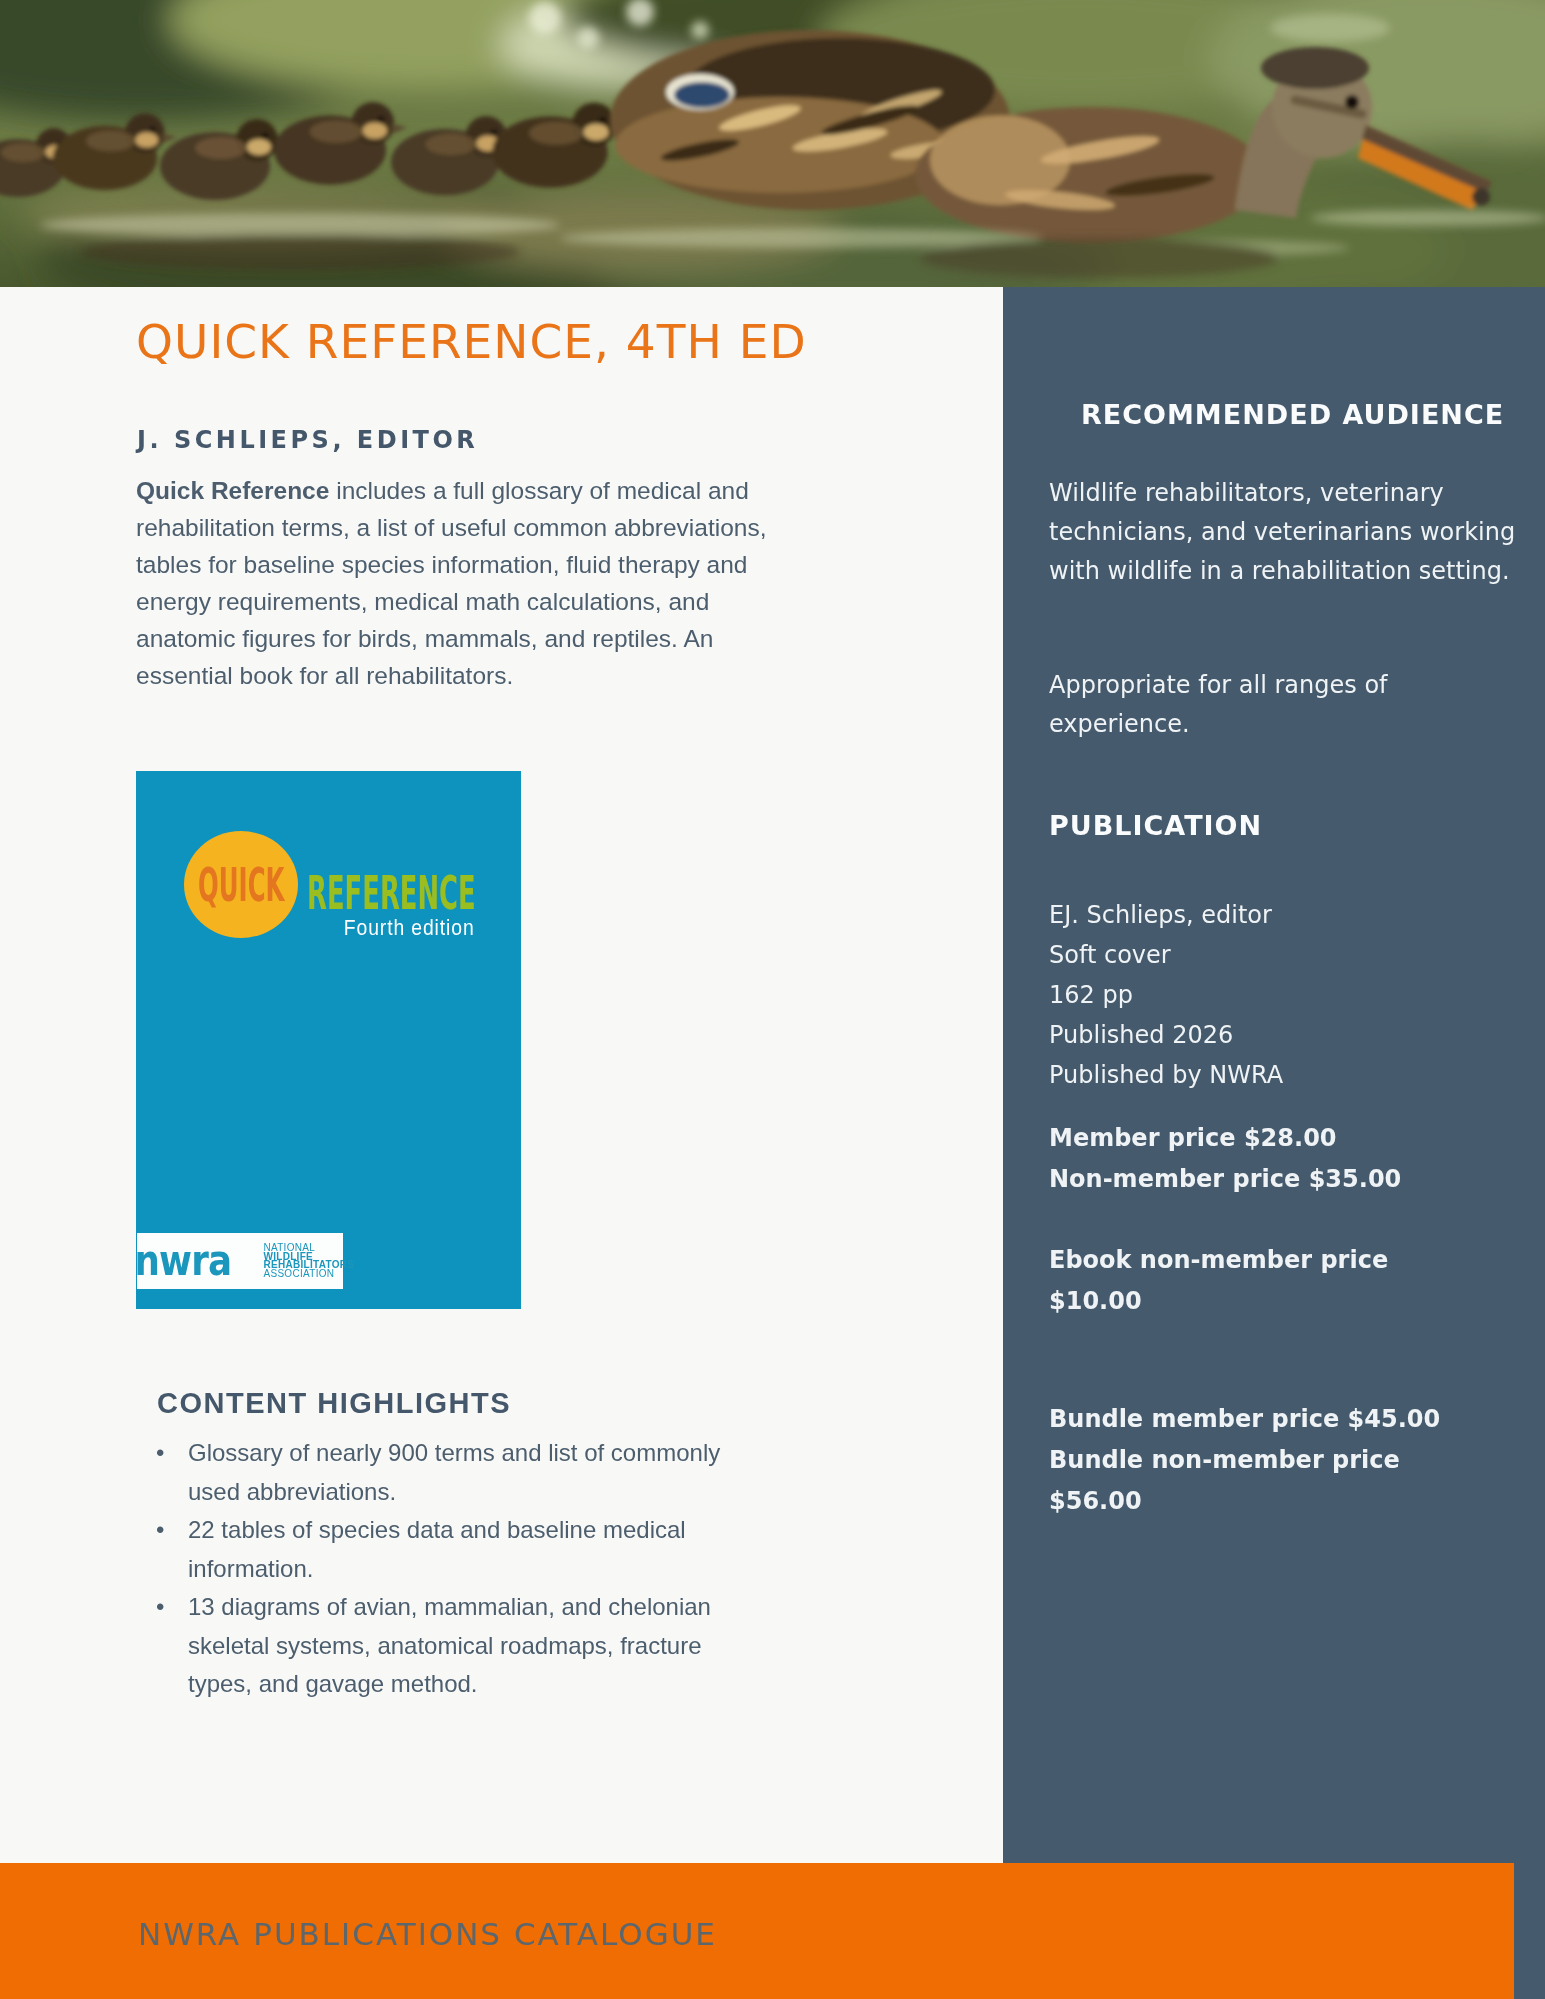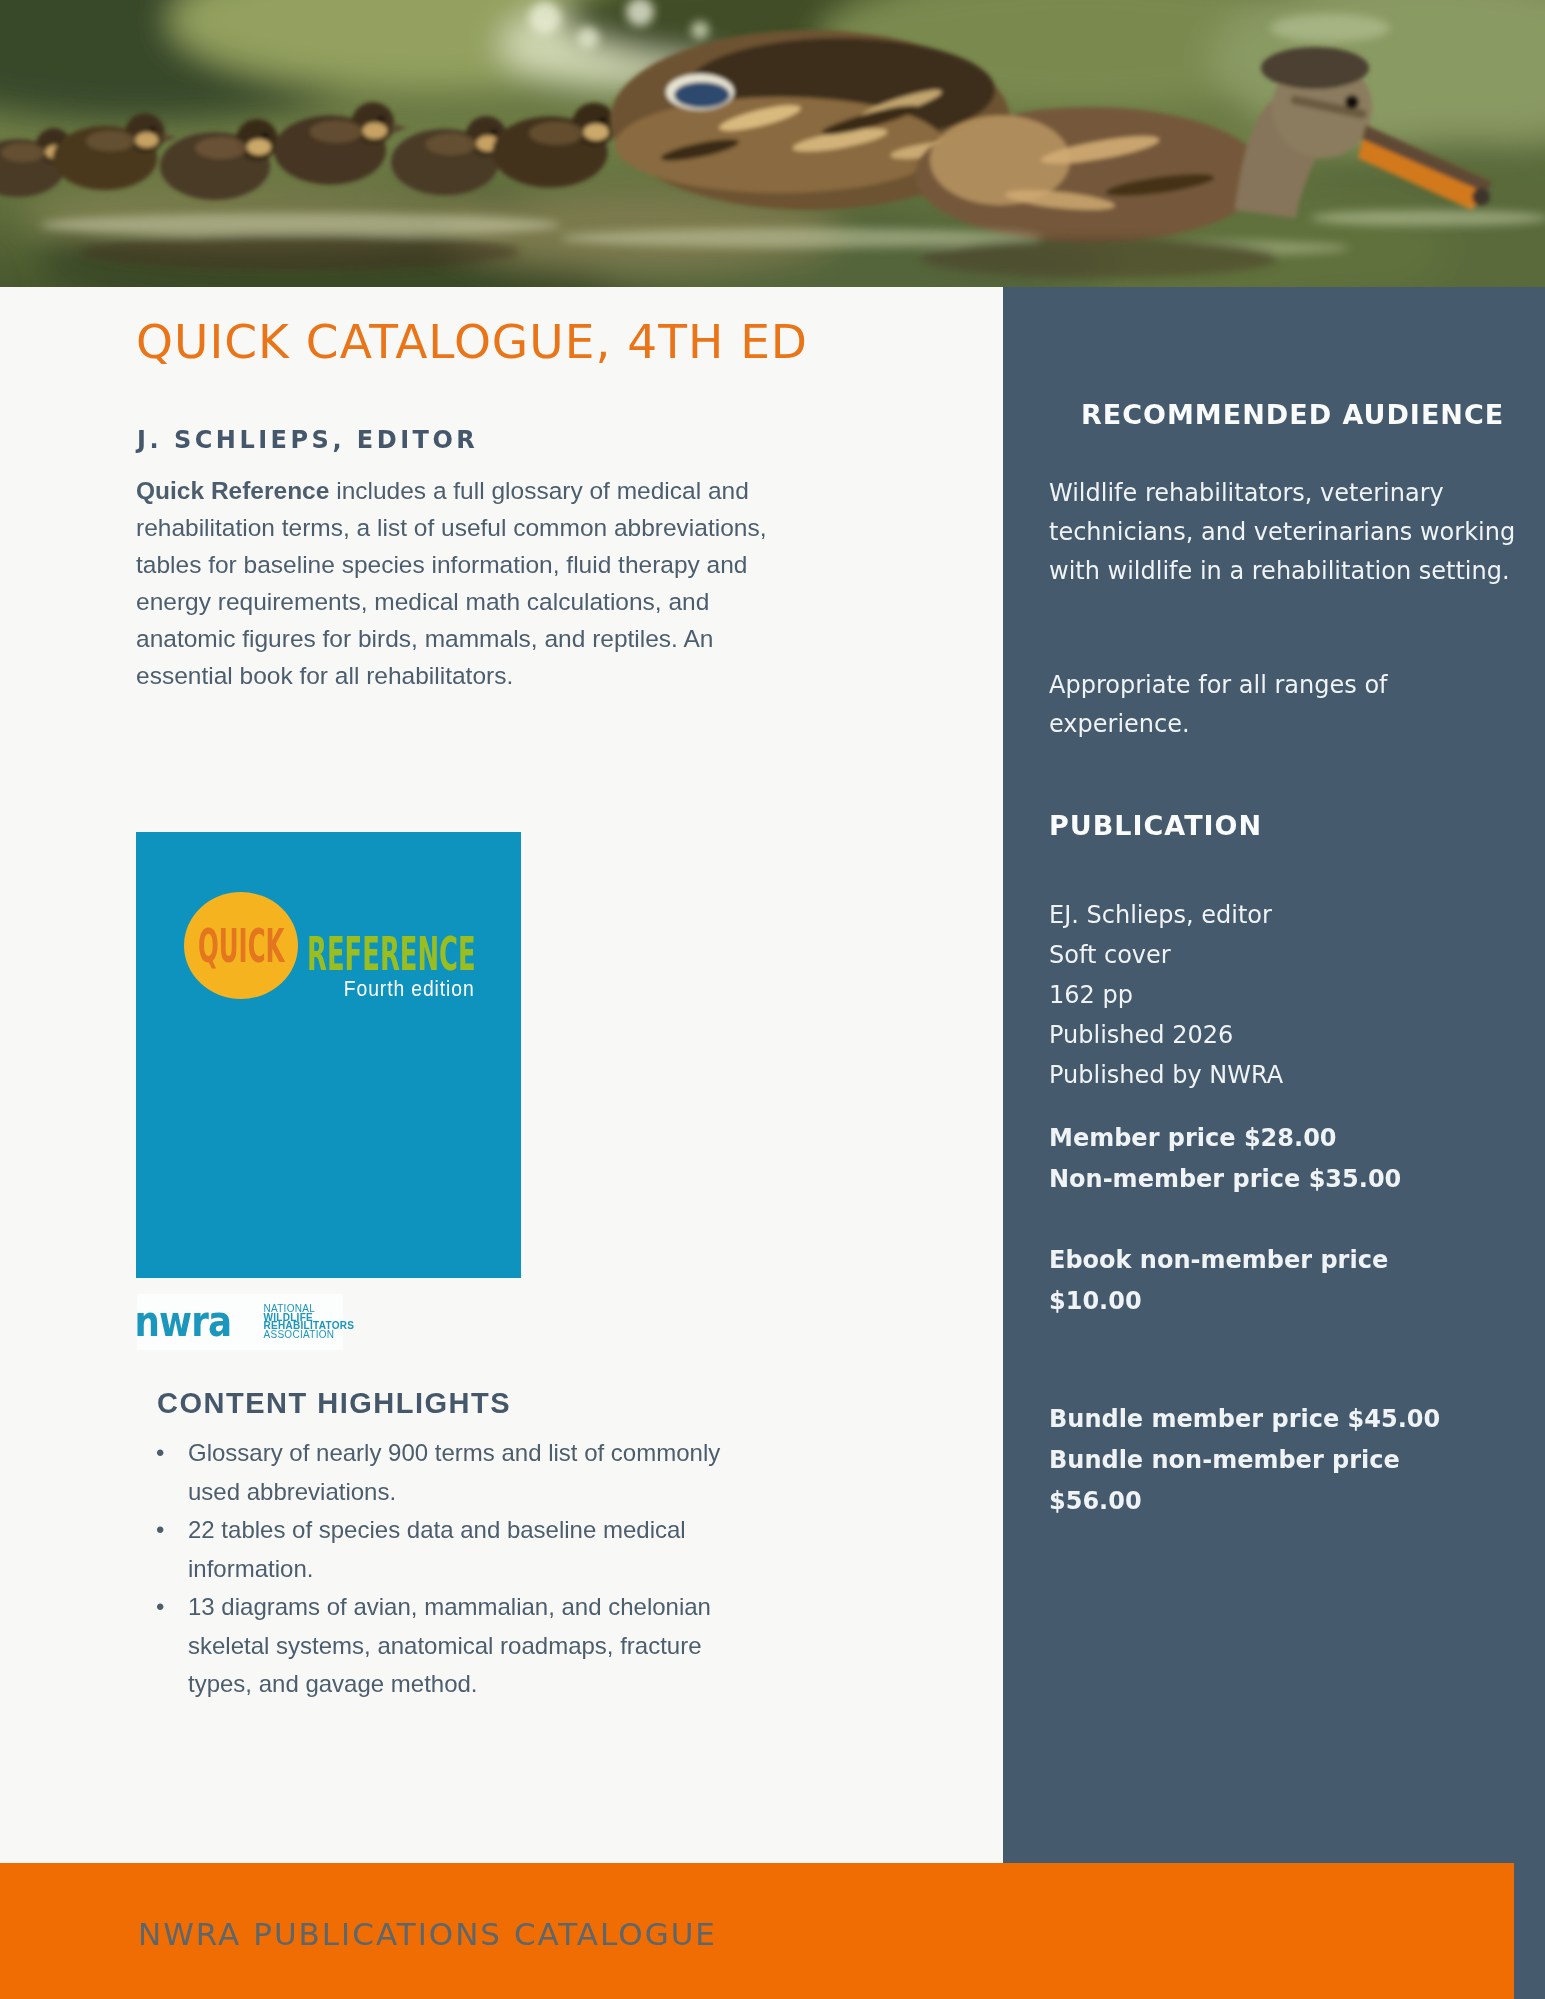--- a/index.html
+++ b/index.html
@@ -21,21 +21,21 @@
         font-family:"DejaVu Sans",sans-serif;font-size:31px;letter-spacing:2px;
         color:var(--footer-text,#5C666D);}
   
   .title{position:absolute;left:136px;top:314px;font-family:"DejaVu Sans",sans-serif;
         font-size:47px;letter-spacing:1px;color:var(--accent-orange,#EA7418);white-space:nowrap;}
   .byline{position:absolute;left:137px;top:426px;font-family:"DejaVu Sans",sans-serif;
         font-weight:bold;font-size:24px;letter-spacing:3.5px;color:var(--heading-slate,#45576A);}
   .description{position:absolute;left:136px;top:472px;width:645px;
         font-size:24.5px;line-height:37px;color:var(--text-slate,#4C5E6E);}
   .description b{font-weight:bold;}
-  .cover{position:absolute;left:136px;top:832px;width:385px;height:446px;
+  .cover{position:absolute;left:136px;top:771px;width:385px;height:538px;
         background:var(--cover-teal,#0E93BE);}
   .cover-circle{position:absolute;left:48px;top:60px;width:114px;height:107px;border-radius:50%;
         background:var(--cover-yellow,#F4B31F);display:flex;align-items:center;justify-content:center;}
   .cover-quick{font-family:"DejaVu Sans",sans-serif;font-weight:bold;font-size:47px;line-height:1;
         color:var(--quick-orange,#E4761F);transform:scaleX(.52);}
   .cover-reference{position:absolute;left:171px;top:98px;font-family:"DejaVu Sans",sans-serif;
         font-weight:bold;font-size:47px;line-height:1;color:var(--reference-green,#9ABD20);
         transform:scaleX(.55);transform-origin:left top;white-space:nowrap;}
   .cover-edition{position:absolute;right:46px;top:144px;font-size:22px;letter-spacing:1px;
         color:#fff;transform:scaleX(.88);transform-origin:right top;white-space:nowrap;}
@@ -191,21 +191,21 @@
         <ellipse cx="1150" cy="248" rx="200" ry="9" fill="#b9c298"></ellipse>
         <ellipse cx="1430" cy="218" rx="120" ry="8" fill="#cdd6ae"></ellipse>
         <ellipse cx="1100" cy="258" rx="180" ry="20" fill="#4a3a25"></ellipse>
         <ellipse cx="300" cy="252" rx="220" ry="18" fill="#3c2f1d"></ellipse>
       </g>
     </svg>
   </div>
 
   <div class="dark-panel"></div>
 
-  <div class="title">QUICK CATALOGUE, 4TH ED</div>
+  <div class="title">QUICK REFERENCE, 4TH ED</div>
   <div class="byline">J. SCHLIEPS, EDITOR</div>
   <div class="description">
     <b>Quick Reference</b><span> includes a full glossary of medical and rehabilitation terms, a list of useful common abbreviations, tables for baseline species information, fluid therapy and energy requirements, medical math calculations, and anatomic figures for birds, mammals, and reptiles. An essential book for all rehabilitators.</span>
   </div>
 
   <div class="cover">
     <div class="cover-circle">
       <span class="cover-quick">QUICK</span>
     </div>
     <div class="cover-reference">REFERENCE</div>

